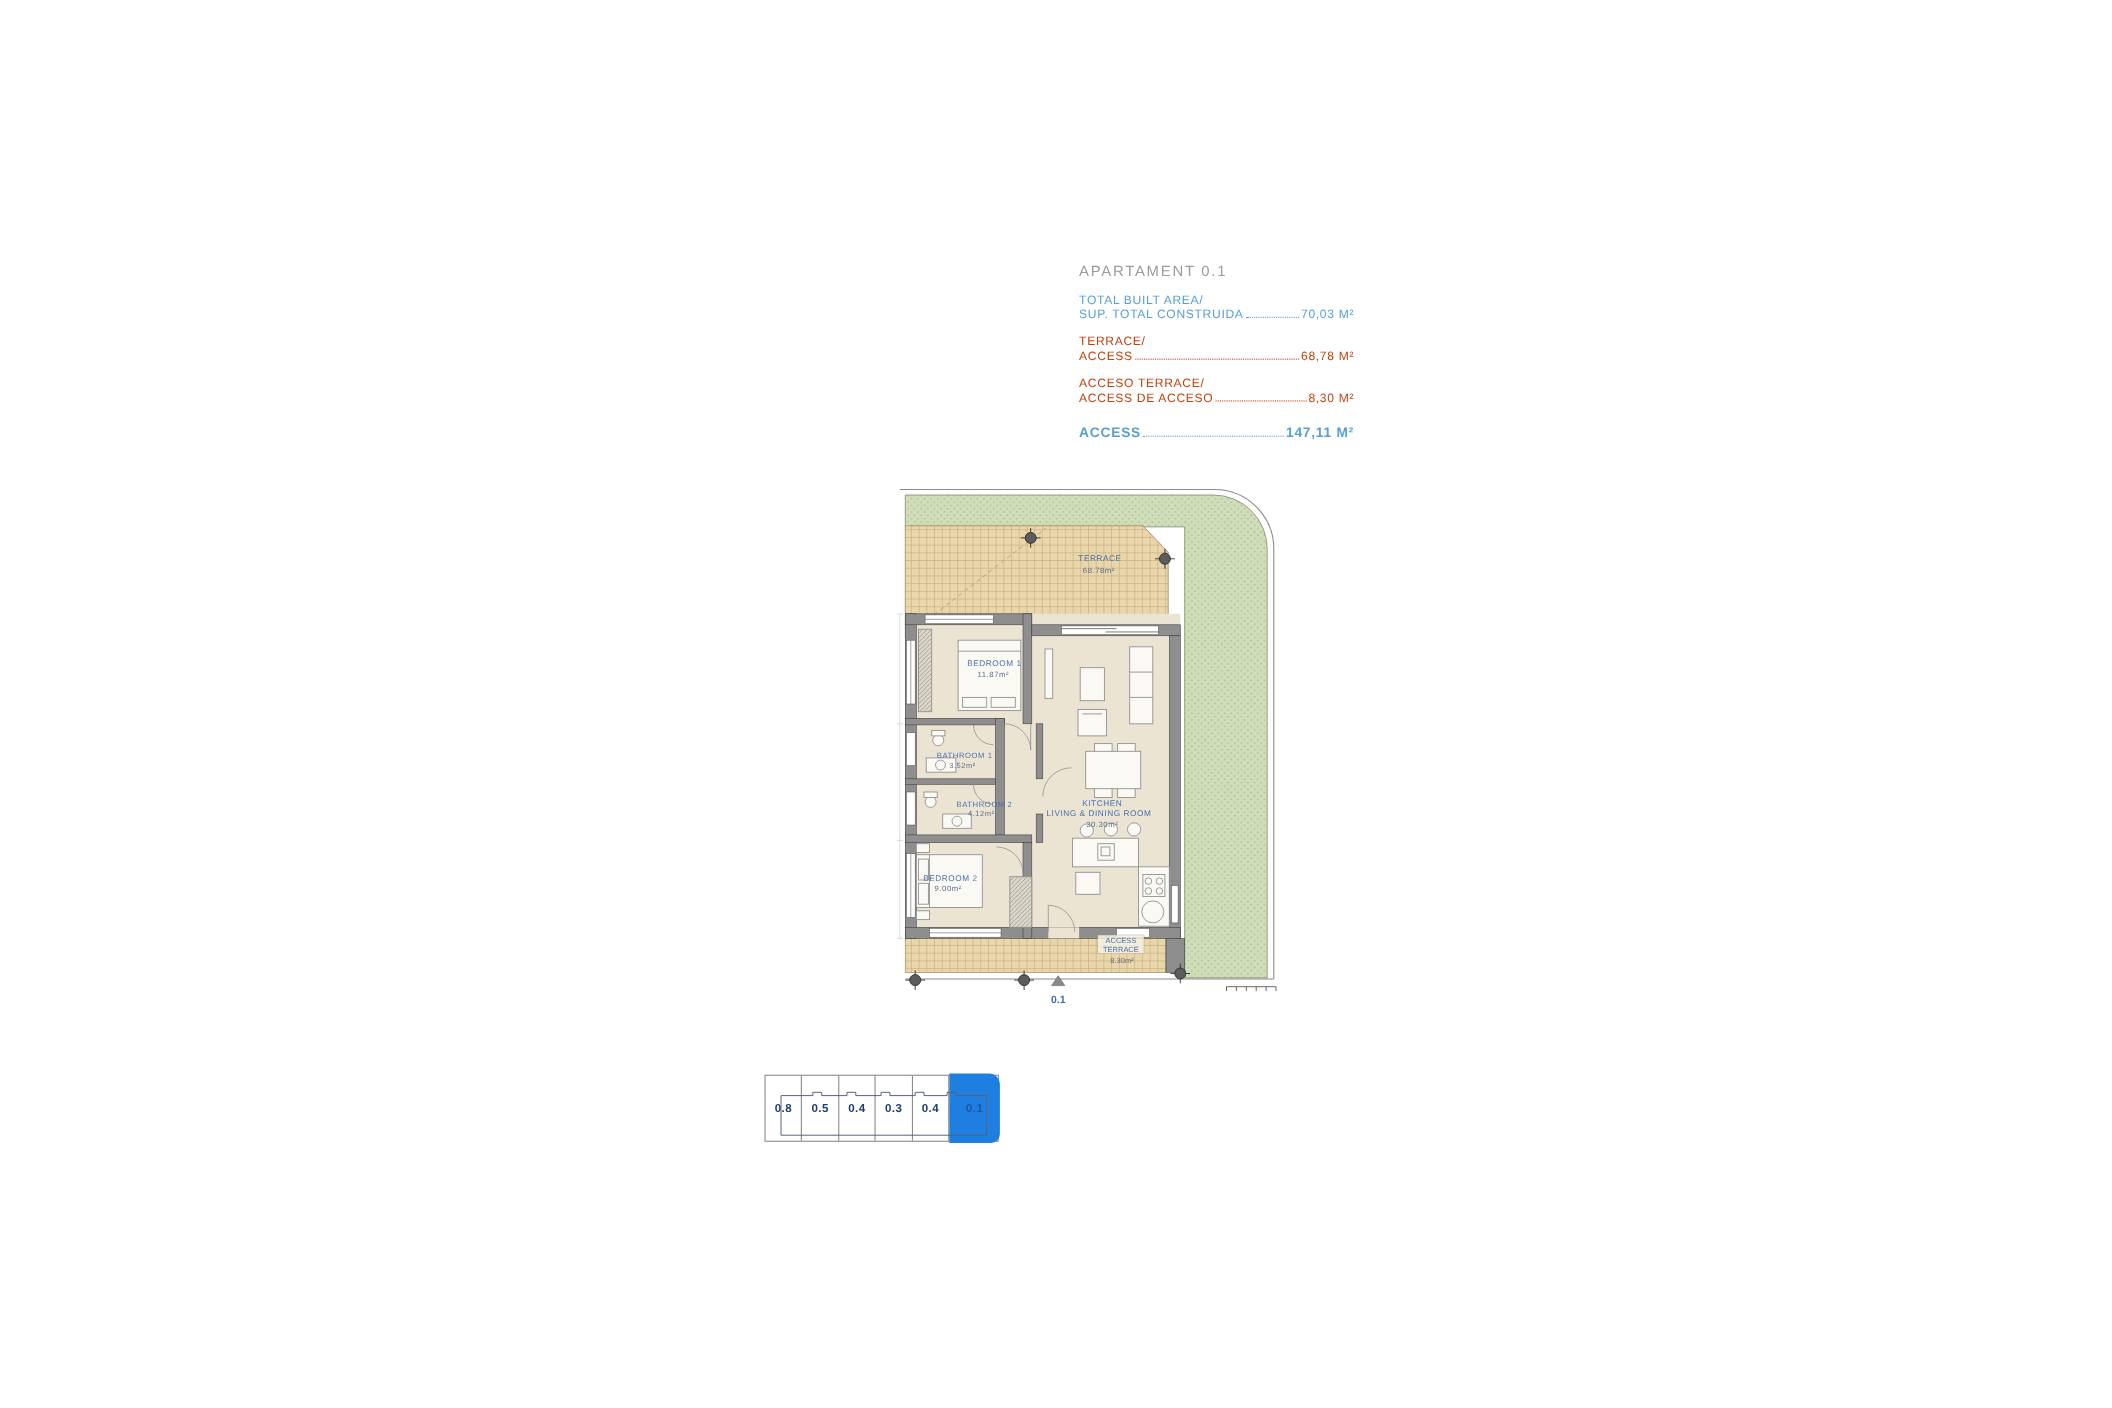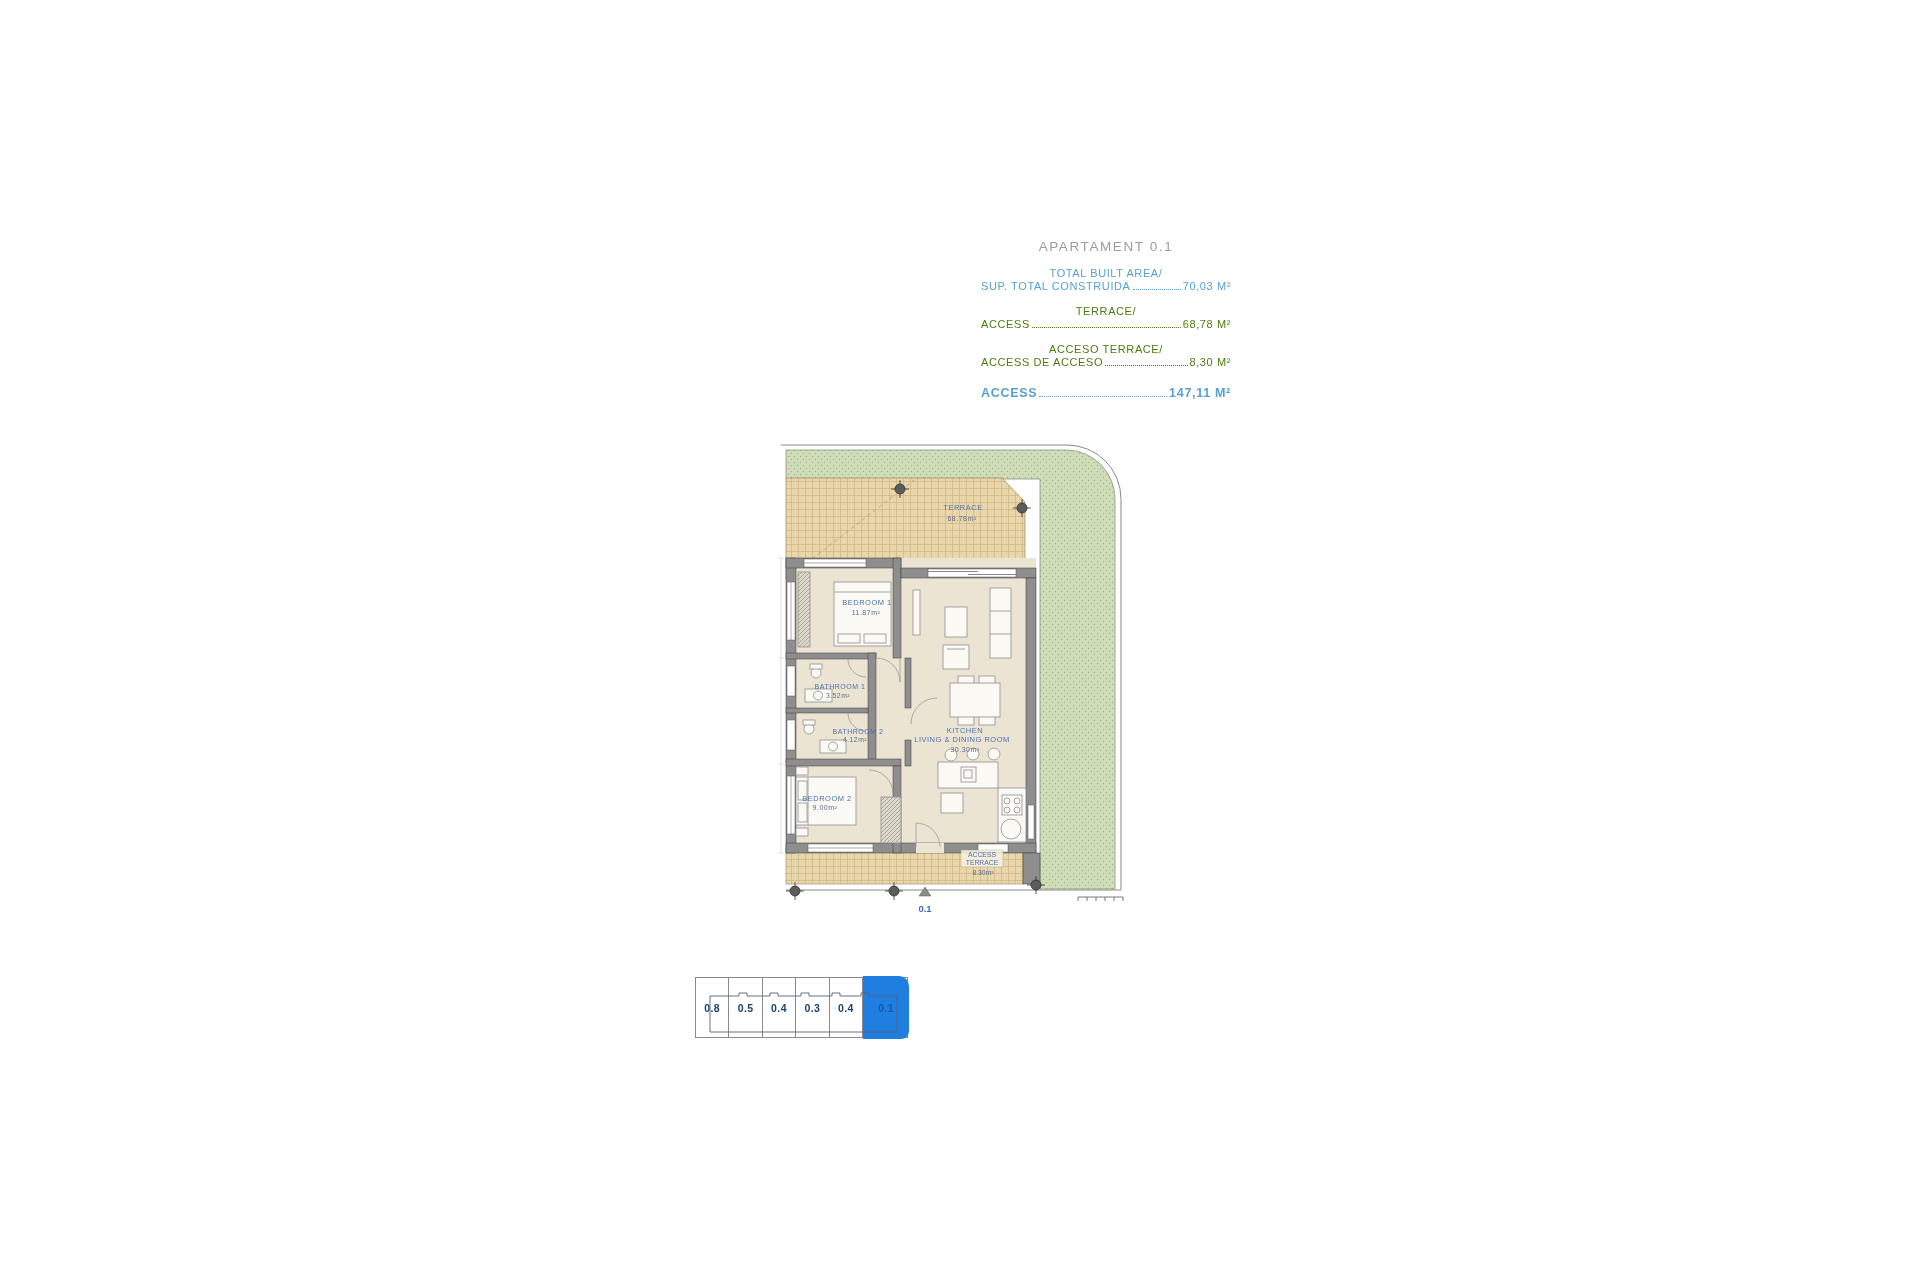--- a/index.html
+++ b/index.html
@@ -1,31 +1,31 @@
 <!DOCTYPE html>
 <html><head>
 <meta charset="utf-8">
 <style>
   html,body{margin:0;padding:0;background:#ffffff;}
   .page{position:relative;width:1920px;height:1063px;background:#fff;overflow:hidden;
-        font-family:"Liberation Sans",sans-serif;text-align:center;}
+        font-family:"Liberation Sans",sans-serif;}
 
   
   .info{position:absolute;left:981px;top:239px;width:250px;}
   .info .title{font-size:13.5px;letter-spacing:1.6px;color:#9b9ba0;margin:0 0 13px 0;font-weight:400;}
   .row{margin:12px 0 1px 0;}
   .row .l1{font-size:11px;letter-spacing:.6px;line-height:13px;}
   .row .l2{display:flex;align-items:baseline;font-size:11px;letter-spacing:.6px;line-height:13px;}
   .leader{flex:1;border-bottom:1.5px dotted currentColor;margin:0 2px 2px 2px;min-width:8px;}
   .row.blue,.total-row{color:#58a0d2;}
-  .row.gray{color:#4d7c0f;}
+  .row.gray{color:#c2410c;}
   .total-row{display:flex;align-items:baseline;margin-top:17px;font-size:12.5px;font-weight:700;letter-spacing:.7px;}
 
   
-  .plan-wrap{position:absolute;left:778px;top:440px;width:350px;height:480px;}
+  .plan-wrap{position:absolute;left:815px;top:440px;width:350px;height:480px;}
   .plan-wrap svg{display:block;}
   text{font-family:"Liberation Sans",sans-serif;}
 
   
   .selector{position:absolute;left:695px;top:977px;width:213px;height:61px;}
   .cells{display:flex;width:100%;height:100%;border:1px solid #8a8a8a;box-sizing:border-box;background:#fff;}
   .cell{flex:1;display:flex;align-items:center;justify-content:center;
         font-size:10.5px;font-weight:700;color:#1c3f6e;border-right:1px solid #8a8a8a;letter-spacing:.4px;cursor:pointer;}
   .cell:last-child{border-right:none;}
   .cell.selected{flex:0 0 46px;background:#1f7fe0;color:#1857ac;border-right:none;

